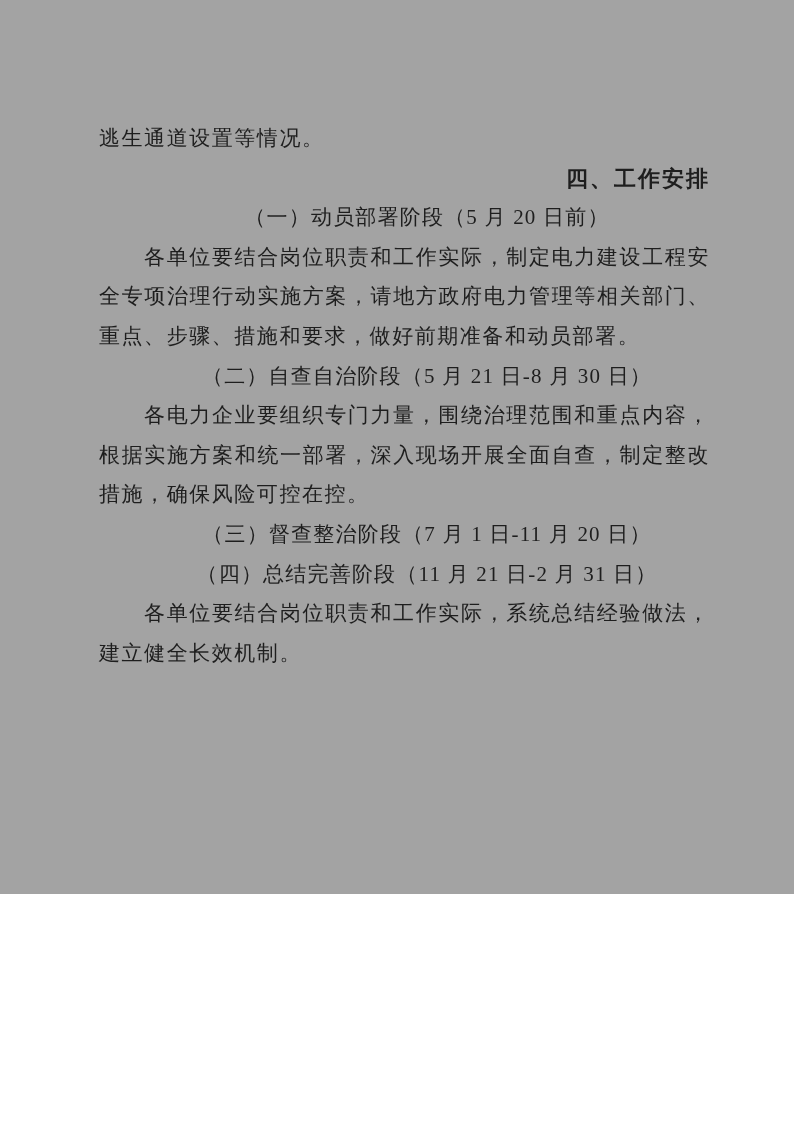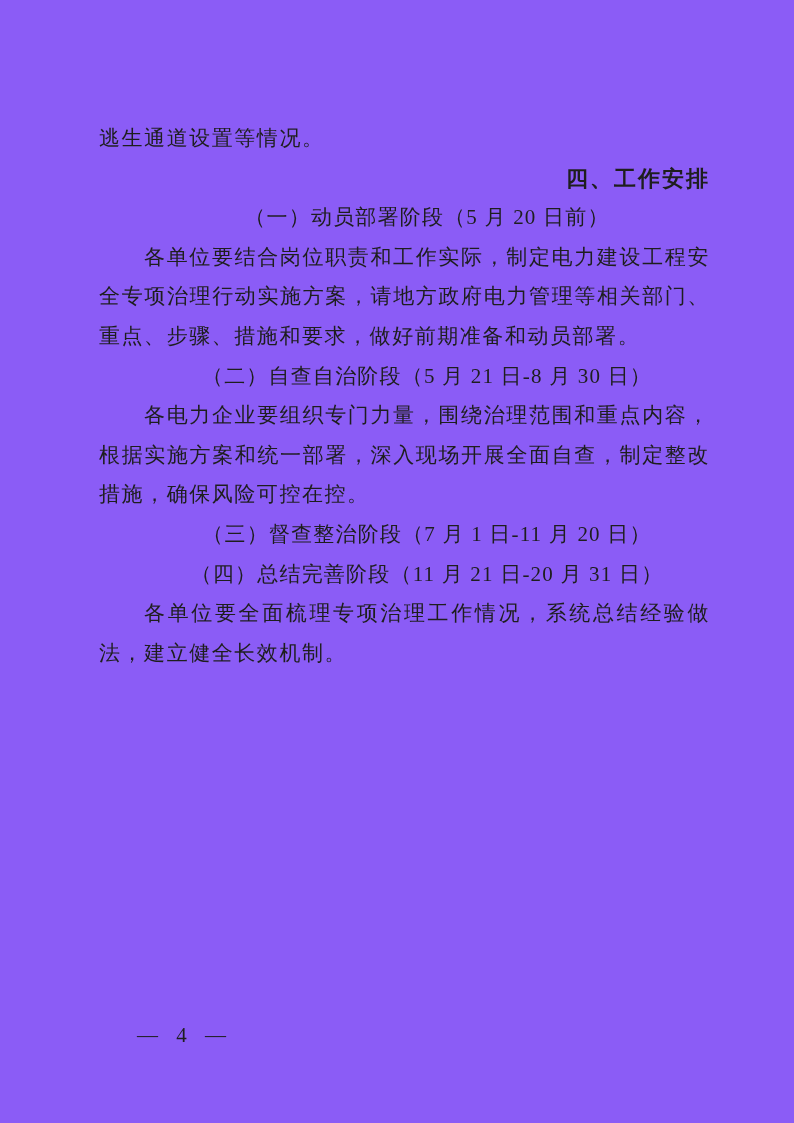--- a/index.html
+++ b/index.html
@@ -3,22 +3,22 @@
 <meta charset="utf-8">
 <style>
   html, body {
     margin: 0;
     padding: 0;
     background: #ffffff;
   }
   .page {
     position: relative;
     width: 794px;
-    height: 1123px;
-    background: #8b5cf6;
+    height: 894px;
+    background: #a3a3a3;
     overflow: hidden;
     font-family: "Liberation Serif", "DejaVu Serif", serif;
     color: #1e1e1e;
   }
   .content {
     position: absolute;
     left: 99px;
     top: 119px;
     width: 611px;
   }
@@ -62,17 +62,17 @@
 
 <div class="page">
   <div class="content">
     <p class="para no-indent">逃生通道设置等情况。</p>
     <p class="para heading indent">四、工作安排</p>
     <p class="para subheading indent">（一）动员部署阶段（5 月 20 日前）</p>
     <p class="para indent">各单位要结合岗位职责和工作实际，制定电力建设工程安全专项治理行动实施方案，请地方政府电力管理等相关部门、重点、步骤、措施和要求，做好前期准备和动员部署。</p>
     <p class="para subheading indent">（二）自查自治阶段（5 月 21 日-8 月 30 日）</p>
     <p class="para indent">各电力企业要组织专门力量，围绕治理范围和重点内容，根据实施方案和统一部署，深入现场开展全面自查，制定整改措施，确保风险可控在控。</p>
     <p class="para subheading indent">（三）督查整治阶段（7 月 1 日-11 月 20 日）</p>
-    <p class="para subheading indent">（四）总结完善阶段（11 月 21 日-20 月 31 日）</p>
-    <p class="para indent">各单位要全面梳理专项治理工作情况，系统总结经验做法，建立健全长效机制。</p>
+    <p class="para subheading indent">（四）总结完善阶段（11 月 21 日-2 月 31 日）</p>
+    <p class="para indent">各单位要结合岗位职责和工作实际，系统总结经验做法，建立健全长效机制。</p>
   </div>
   <div class="page-number">— 4 —</div>
 </div>
 
 </body></html>

